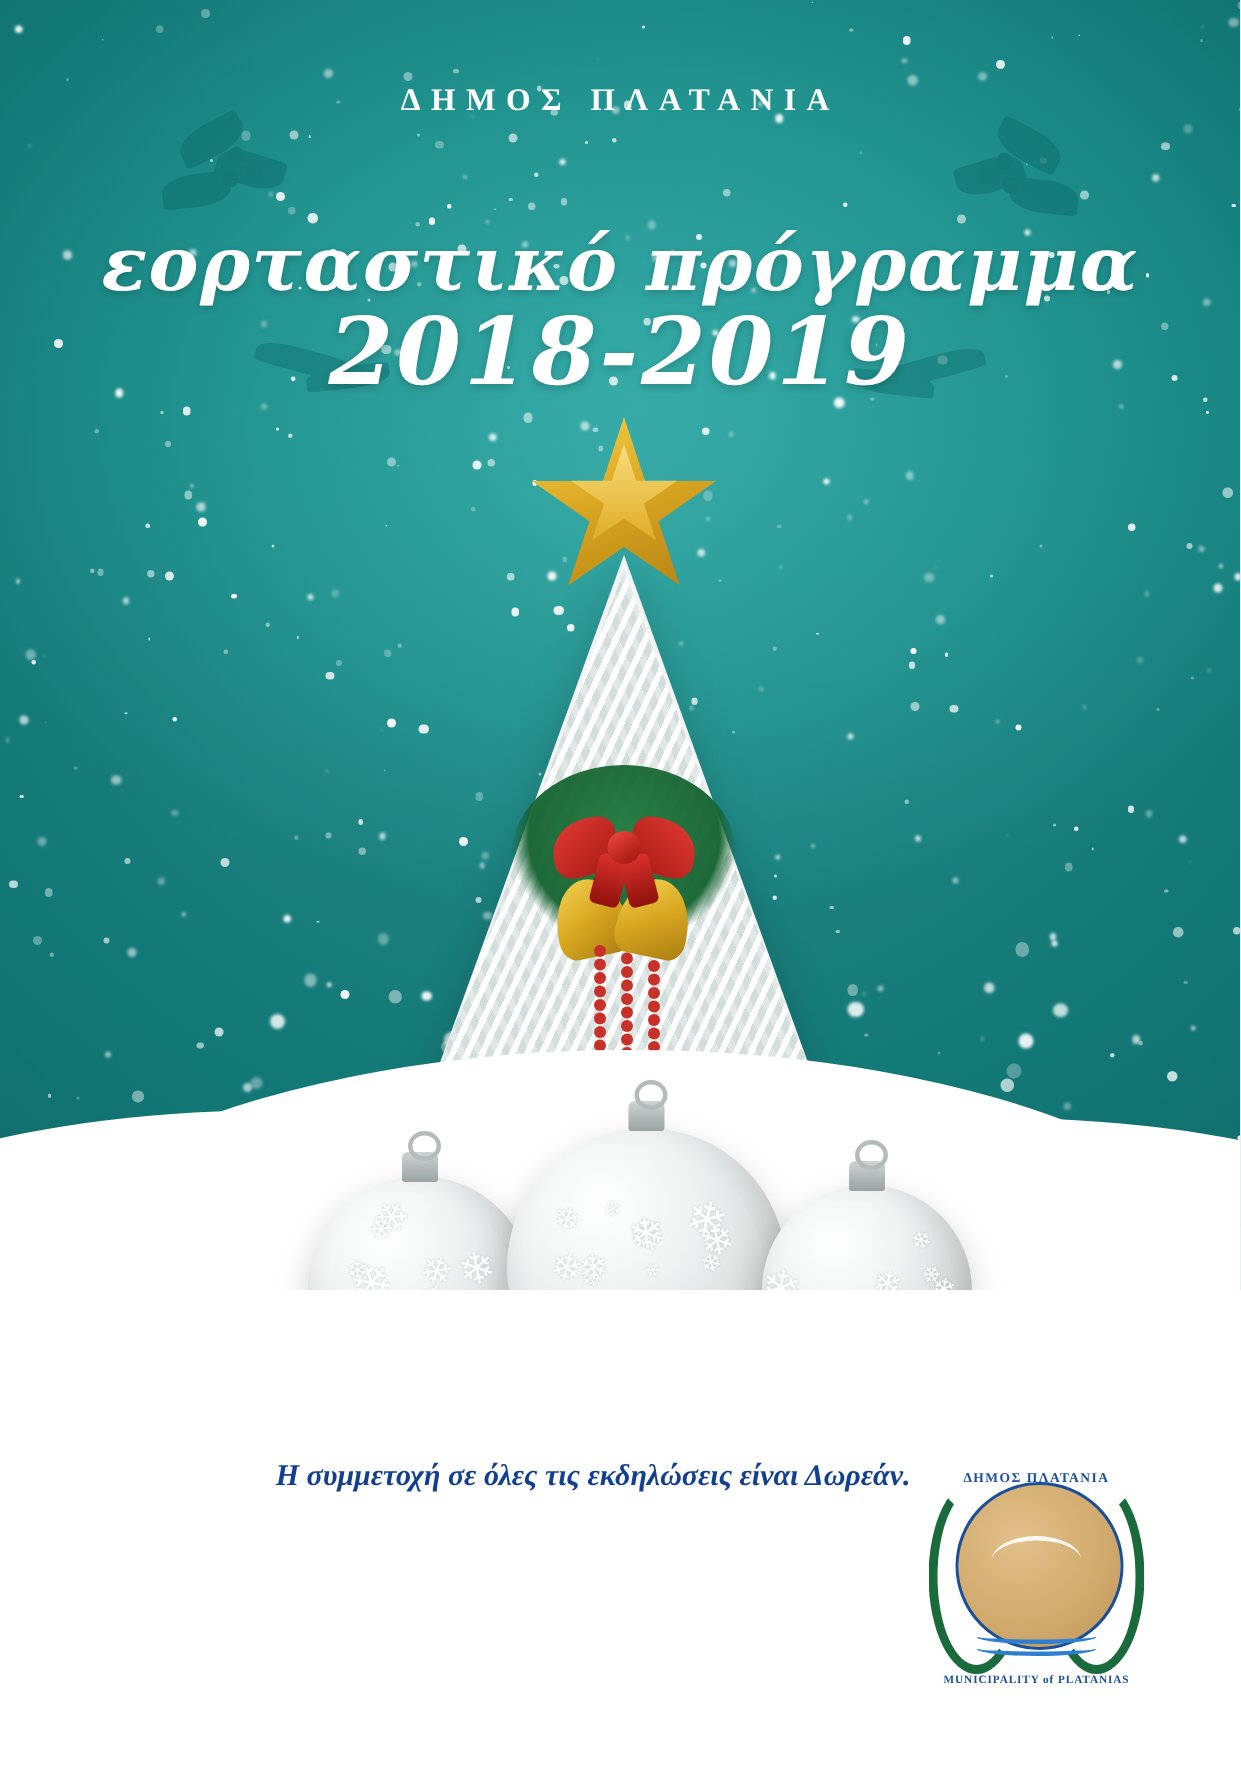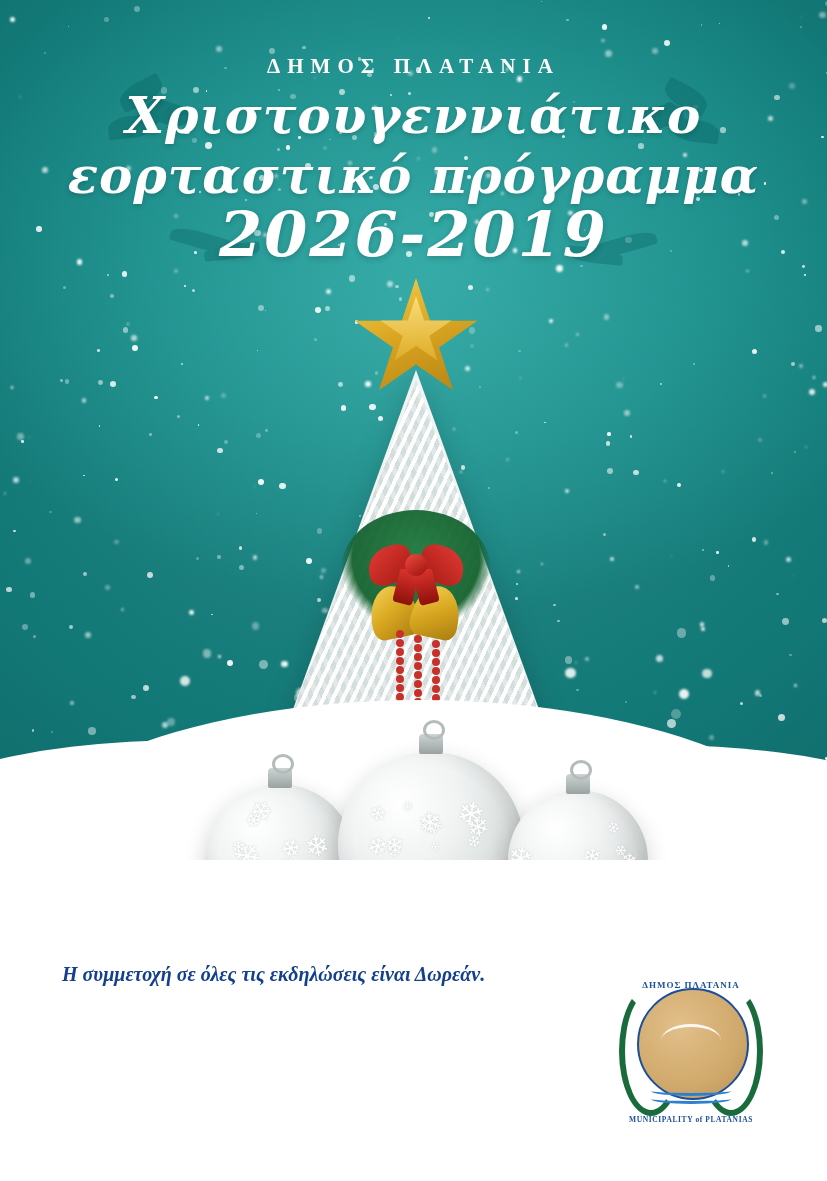--- a/index.html
+++ b/index.html
@@ -325,22 +325,24 @@
     top: 100px;
     width: 545px;
     color: #123f8e;
     font-family: "Liberation Serif", serif;
     font-style: italic;
     font-size: 19.5px;
     line-height: 29px;
   }
   .blurb-bold {
     display: block;
+    margin-top: 10px;
     font-weight: bold;
     font-size: 20px;
+    text-align: right;
   }
 
   
   .emblem {
     position: absolute;
     right: 58px;
     top: 112px;
     width: 156px;
     height: 156px;
   }
@@ -868,23 +870,22 @@
     <div class="holly" style="left:170px; top:232px; opacity:0.45;">
       <div class="holly-leaf" style="left:0; top:0; width:60px; height:16px; transform:rotate(16deg);"></div>
       <div class="holly-leaf" style="left:34px; top:12px; width:56px; height:15px; transform:rotate(-6deg);"></div>
     </div>
     <div class="holly" style="right:170px; top:236px; opacity:0.45; transform:scaleX(-1);">
       <div class="holly-leaf" style="left:0; top:0; width:60px; height:16px; transform:rotate(16deg);"></div>
       <div class="holly-leaf" style="left:34px; top:12px; width:56px; height:15px; transform:rotate(-6deg);"></div>
     </div>
 
     <div class="municipality">ΔΗΜΟΣ ΠΛΑΤΑΝΙΑ</div>
-    <div class="title-1">Χριστουγεννιάτικο</div>
     <div class="title-2">εορταστικό πρόγραμμα</div>
-    <div class="title-year">2026-2019</div>
+    <div class="title-year">2018-2019</div>
 
     <div class="tree-wrap">
       <div class="tree-body"></div>
       <div class="tree-tex"></div>
       <div class="tree-green"></div>
 
       <div class="star"></div>
       <div class="star-inner"></div>
 
       <div class="bell bell-l"></div>

